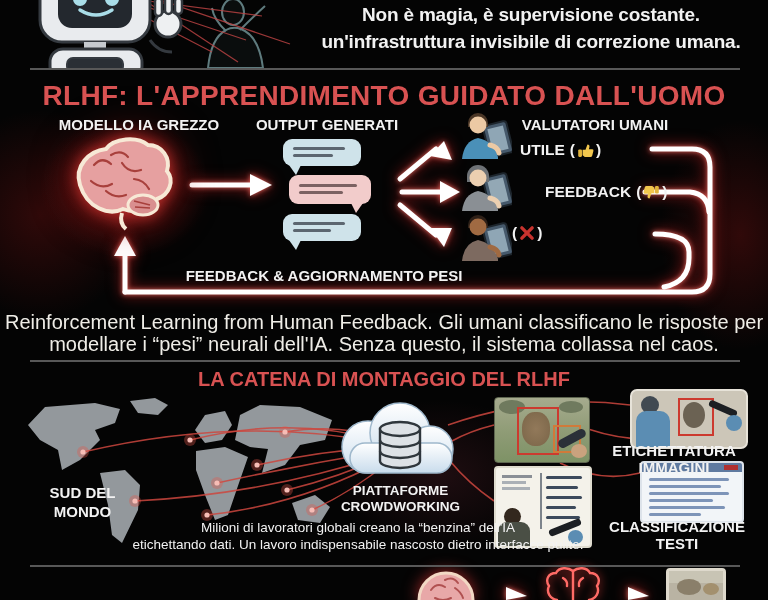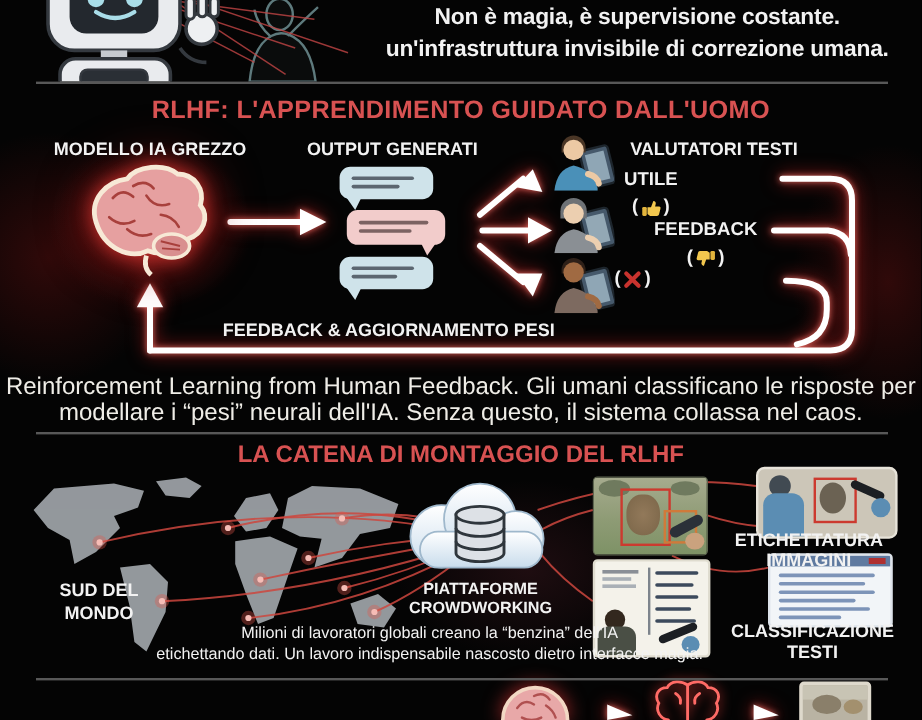--- a/index.html
+++ b/index.html
@@ -12,24 +12,24 @@
 
   
   .divider{position:absolute;left:30px;width:710px;height:2px;background:#585858;z-index:5;}
 
   
   #intro-text{left:300px;top:1px;width:462px;font-size:19px;line-height:27px;
               font-weight:600;letter-spacing:-0.2px;z-index:4;}
   #robot-wrap{left:0;top:0;width:330px;height:68px;overflow:hidden;z-index:2;}
 
   
-  #rlhf-title{left:0;top:80px;width:768px;font-size:21px;color:#d85252;
+  #rlhf-title{left:0;top:80px;width:768px;font-size:28px;color:#d85252;
               letter-spacing:0.3px;z-index:4;}
   .col-label{position:absolute;top:116px;font-size:15px;font-weight:800;z-index:4;}
-  #col-model{left:30px;width:190px;}
+  #col-model{left:44px;width:190px;}
   #col-output{left:242px;width:170px;}
   #col-evaluators{left:515px;width:160px;}
 
   #brain-glow{left:40px;top:118px;width:170px;height:140px;z-index:1;
     background:radial-gradient(closest-side,rgba(190,35,35,.55),rgba(120,15,15,.25) 60%,transparent);}
   #brain-svg{left:64px;top:133px;z-index:3;
     filter:drop-shadow(0 0 8px rgba(215,55,50,.9)) drop-shadow(0 0 20px rgba(160,20,20,.6));}
 
   .bubble{position:absolute;border-radius:9px;z-index:3;}
   .bubble .ln{position:absolute;height:3px;border-radius:2px;background:#5c6670;}
@@ -37,21 +37,21 @@
   .bubble.pink{background:#f2cccb;}
   .bubble.pink .ln{background:#7c6262;}
   .tail{position:absolute;width:0;height:0;border-style:solid;}
 
   #flow-svg{left:0;top:0;z-index:2;pointer-events:none;
     filter:drop-shadow(0 0 2.5px rgba(255,120,110,.85)) drop-shadow(0 0 7px rgba(185,30,30,.75));}
 
   .person{position:absolute;z-index:3;}
 
   .rating{position:absolute;display:flex;align-items:center;gap:5px;z-index:4;
-          font-size:15.5px;font-weight:800;white-space:nowrap;flex-direction:column;}
+          font-size:15.5px;font-weight:800;white-space:nowrap;}
   .rating .grp{display:flex;align-items:center;gap:2px;}
 
   #feedback-label{left:104px;top:267px;width:440px;font-size:15px;font-weight:800;z-index:4;}
   .rlhf-desc{position:absolute;left:0;width:768px;font-size:20px;color:#efede7;z-index:4;}
 
   
   #chain-title{left:0;top:368px;width:768px;font-size:20px;color:#d85252;z-index:4;}
   #net-svg{left:0;top:385px;z-index:1;}
   #sud-label{left:25px;top:483px;width:115px;font-size:15px;font-weight:800;
              line-height:19px;white-space:pre-line;z-index:4;}
@@ -137,21 +137,21 @@
     <div>Non è magia, è supervisione costante.</div>
     <div>un'infrastruttura invisibile di correzione umana.</div>
   </div>
 
   <div class="divider" style="top:68px;"></div>
 
   <div id="rlhf-title" class="abs ctr bold">RLHF: L'APPRENDIMENTO GUIDATO DALL'UOMO</div>
 
   <div id="col-model" class="col-label ctr">MODELLO IA GREZZO</div>
   <div id="col-output" class="col-label ctr">OUTPUT GENERATI</div>
-  <div id="col-evaluators" class="col-label ctr">VALUTATORI TESTI</div>
+  <div id="col-evaluators" class="col-label ctr">VALUTATORI UMANI</div>
 
   <div id="brain-glow" class="abs"></div>
   <svg id="brain-svg" class="abs" width="112" height="102" viewBox="0 0 112 102">
     <path d="M16,52 C10,33 25,18 42,16 C50,5 73,3 84,12 C98,12 107,25 103,38 C111,48 105,62 93,66 C89,77 72,81 59,76 C45,83 23,75 16,52 Z" fill="#e6a0a0" stroke="#f7e9d6" stroke-width="4"></path>
     <ellipse cx="79" cy="72" rx="15" ry="10" fill="#d98f8f" stroke="#f7e9d6" stroke-width="3"></ellipse>
     <path d="M70,68 l16,4 M71,74 l15,1" stroke="#a8403c" stroke-width="1.6"></path>
     <path d="M58,80 q-3,10 4,16" stroke="#f7e9d6" stroke-width="4" fill="none"></path>
     <g stroke="#a8403c" stroke-width="2.2" fill="none" stroke-linecap="round">
       <path d="M30,32 q8,-9 17,-1"></path>
       <path d="M47,22 q10,-6 17,2"></path>
@@ -414,21 +414,21 @@
     <div class="tline" style="left:7px;top:43px;width:76px;"></div>
     <div class="tline" style="left:7px;top:50px;width:52px;"></div>
   </div>
 
   <div id="etich-label" class="abs ctr">ETICHETTATURA IMMAGINI</div>
   <div id="class-label" class="abs ctr">CLASSIFICAZIONE
 TESTI</div>
 
   <div id="chain-caption" class="abs ctr">
     <div>Milioni di lavoratori globali creano la “benzina” dell'IA</div>
-    <div>etichettando dati. Un lavoro indispensabile nascosto dietro interfacce magia.</div>
+    <div>etichettando dati. Un lavoro indispensabile nascosto dietro interfacce pulite.</div>
   </div>
 
   <div class="divider" style="top:565px;"></div>
 
   <div id="strip-brain1" class="strip-item">
     <svg width="58" height="32" viewBox="0 0 58 32">
       <circle cx="29" cy="32" r="27" fill="#e8a8a8" stroke="#f2d8c4" stroke-width="3"></circle>
       <g stroke="#b05050" stroke-width="2" fill="none" stroke-linecap="round">
         <path d="M14,22 q6,-8 14,-3"></path>
         <path d="M28,12 q8,-4 13,3"></path>

